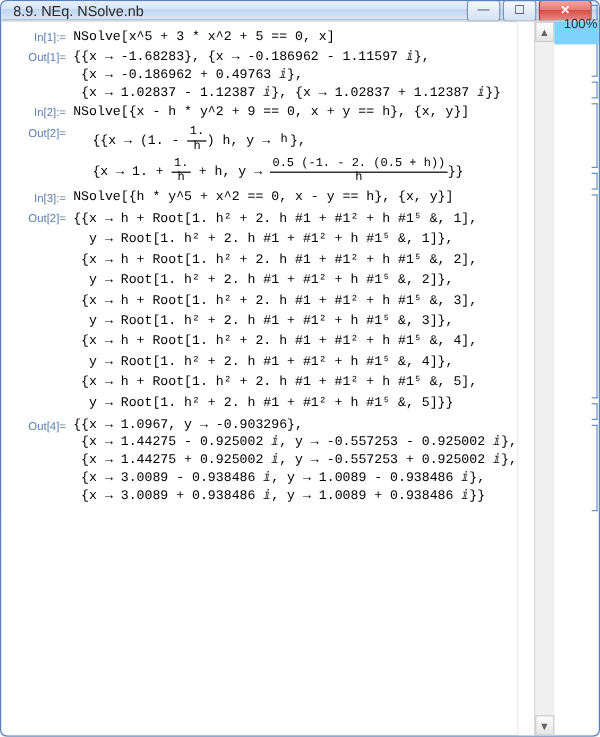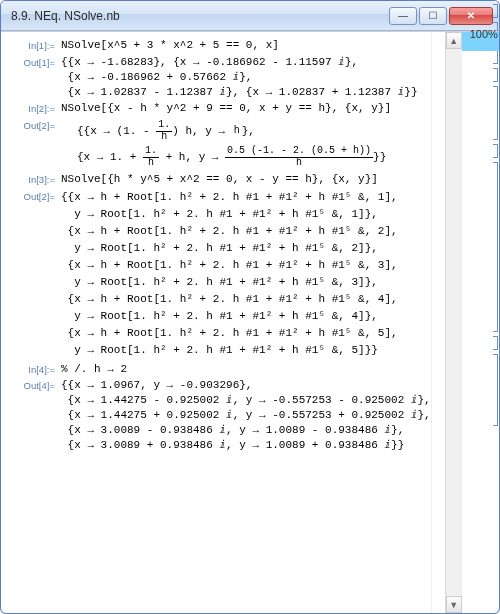--- a/index.html
+++ b/index.html
@@ -18,21 +18,21 @@
     height: 614px;
     border: 1px solid #5a7fbf;
     border-radius: 6px;
     overflow: hidden;
     background: #fff;
     display: flex;
     flex-direction: column;
     box-shadow: 0 0 2px rgba(0,0,0,0.3);
   }
   .titlebar {
-    height: 30px;
+    height: 16px;
     background: linear-gradient(to bottom, #e9f1fb 0%, #d5e4f7 45%, #c1d6f0 46%, #d9e7f8 100%);
     border-bottom: 1px solid #9ab5d8;
     display: flex;
     align-items: center;
     padding: 0 6px 0 10px;
   }
   .titlebar .title {
     flex: 1;
     color: #2a2a2a;
     font-size: 12px;
@@ -177,21 +177,21 @@
 
       <div class="notebook">
 
         <div class="row">
           <div class="rowlabel">In[1]:=</div>
           <div class="rowbody in">NSolve[x^5 + 3 * x^2 + 5 == 0, x]</div>
         </div>
 
         <div class="row">
           <div class="rowlabel">Out[1]=</div>
-          <div class="rowbody"><span class="cont">{{x → -1.68283}, {x → -0.186962 - 1.11597 ⅈ},</span><span class="cont"> {x → -0.186962 + 0.57662 ⅈ},</span><span class="cont"> {x → 1.02837 - 1.12387 ⅈ}, {x → 1.02837 + 1.12387 ⅈ}}</span></div>
+          <div class="rowbody"><span class="cont">{{x → -1.68283}, {x → -0.186962 - 1.11597 ⅈ},</span><span class="cont"> {x → -0.186962 + 0.49763 ⅈ},</span><span class="cont"> {x → 1.02837 - 1.12387 ⅈ}, {x → 1.02837 + 1.12387 ⅈ}}</span></div>
         </div>
 
         <div class="row">
           <div class="rowlabel">In[2]:=</div>
           <div class="rowbody in">NSolve[{x - h * y^2 + 9 == 0, x + y == h}, {x, y}]</div>
         </div>
 
         <div class="row tall-row">
           <div class="rowlabel">Out[2]=</div>
           <div class="rowbody" style="white-space:normal;">
@@ -207,24 +207,20 @@
         <div class="row">
           <div class="rowlabel">In[3]:=</div>
           <div class="rowbody in">NSolve[{h * y^5 + x^2 == 0, x - y == h}, {x, y}]</div>
         </div>
 
         <div class="row">
           <div class="rowlabel">Out[2]=</div>
           <div class="rowbody" style="line-height:1.55;"><span class="cont">{{x → h + Root[1. h² + 2. h #1 + #1² + h #1⁵ &amp;, 1],</span><span class="cont">  y → Root[1. h² + 2. h #1 + #1² + h #1⁵ &amp;, 1]},</span><span class="cont"> {x → h + Root[1. h² + 2. h #1 + #1² + h #1⁵ &amp;, 2],</span><span class="cont">  y → Root[1. h² + 2. h #1 + #1² + h #1⁵ &amp;, 2]},</span><span class="cont"> {x → h + Root[1. h² + 2. h #1 + #1² + h #1⁵ &amp;, 3],</span><span class="cont">  y → Root[1. h² + 2. h #1 + #1² + h #1⁵ &amp;, 3]},</span><span class="cont"> {x → h + Root[1. h² + 2. h #1 + #1² + h #1⁵ &amp;, 4],</span><span class="cont">  y → Root[1. h² + 2. h #1 + #1² + h #1⁵ &amp;, 4]},</span><span class="cont"> {x → h + Root[1. h² + 2. h #1 + #1² + h #1⁵ &amp;, 5],</span><span class="cont">  y → Root[1. h² + 2. h #1 + #1² + h #1⁵ &amp;, 5]}}</span></div>
         </div>
 
-        <div class="row">
-          <div class="rowlabel">In[4]:=</div>
-          <div class="rowbody in">% /. h → 2</div>
-        </div>
 
         <div class="row">
           <div class="rowlabel">Out[4]=</div>
           <div class="rowbody"><span class="cont">{{x → 1.0967, y → -0.903296},</span><span class="cont"> {x → 1.44275 - 0.925002 ⅈ, y → -0.557253 - 0.925002 ⅈ},</span><span class="cont"> {x → 1.44275 + 0.925002 ⅈ, y → -0.557253 + 0.925002 ⅈ},</span><span class="cont"> {x → 3.0089 - 0.938486 ⅈ, y → 1.0089 - 0.938486 ⅈ},</span><span class="cont"> {x → 3.0089 + 0.938486 ⅈ, y → 1.0089 + 0.938486 ⅈ}}</span></div>
         </div>
 
       </div>
 
       <div class="cell-bracket-col">
         <div class="br" style="top:4px; height:14px;"></div>

